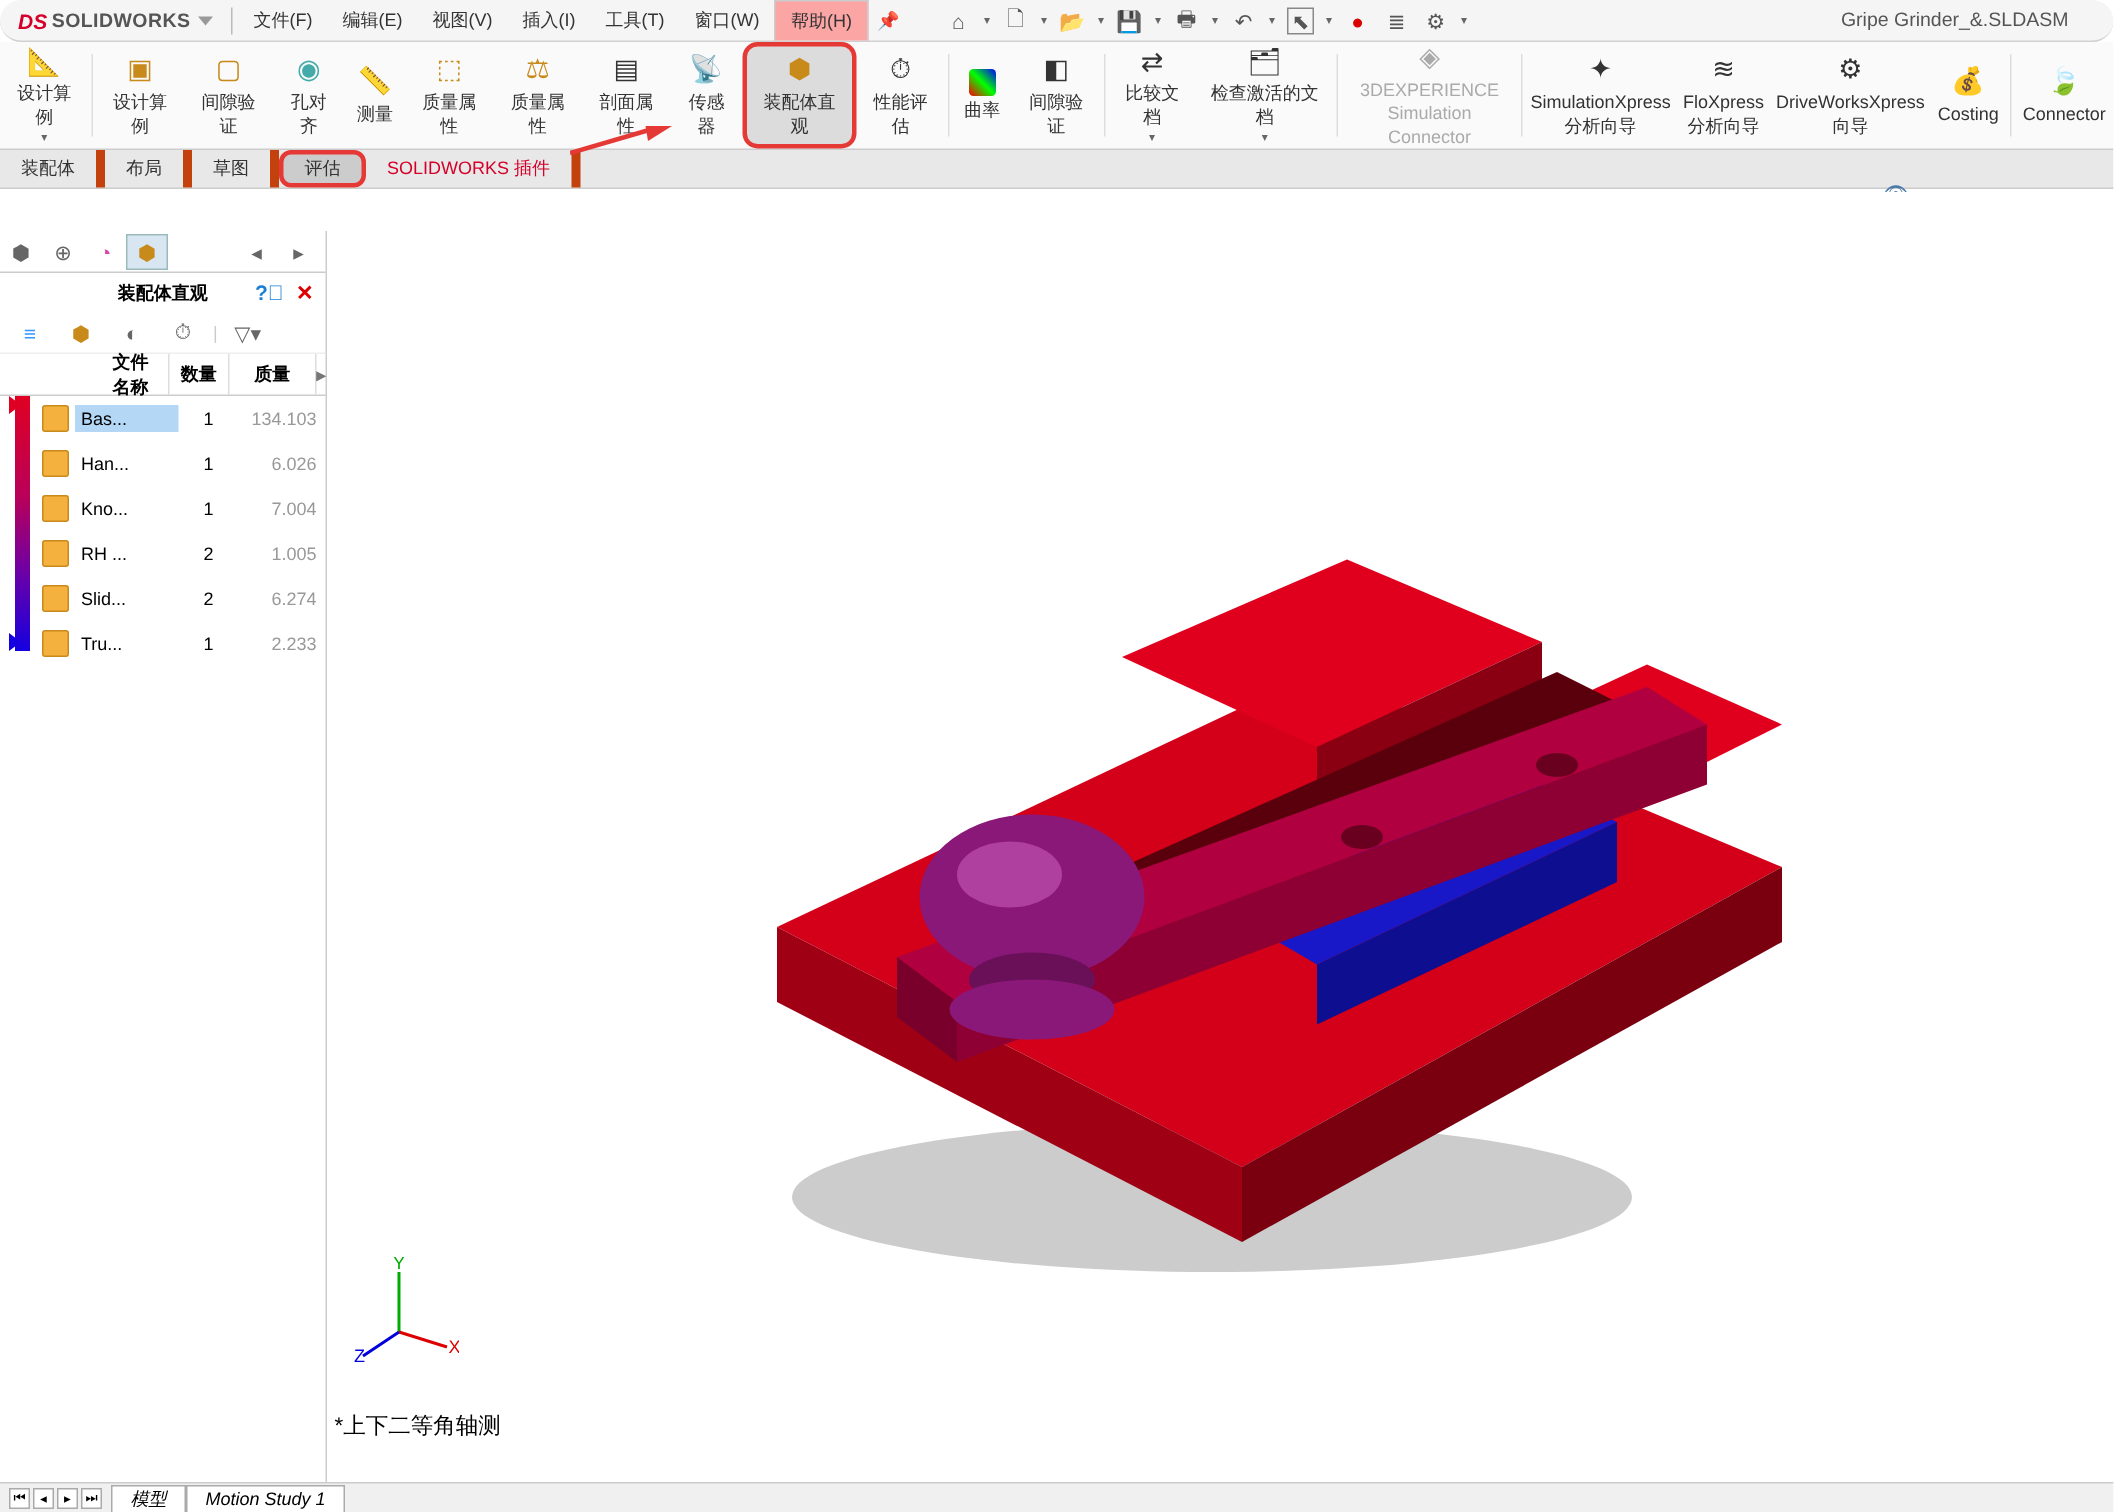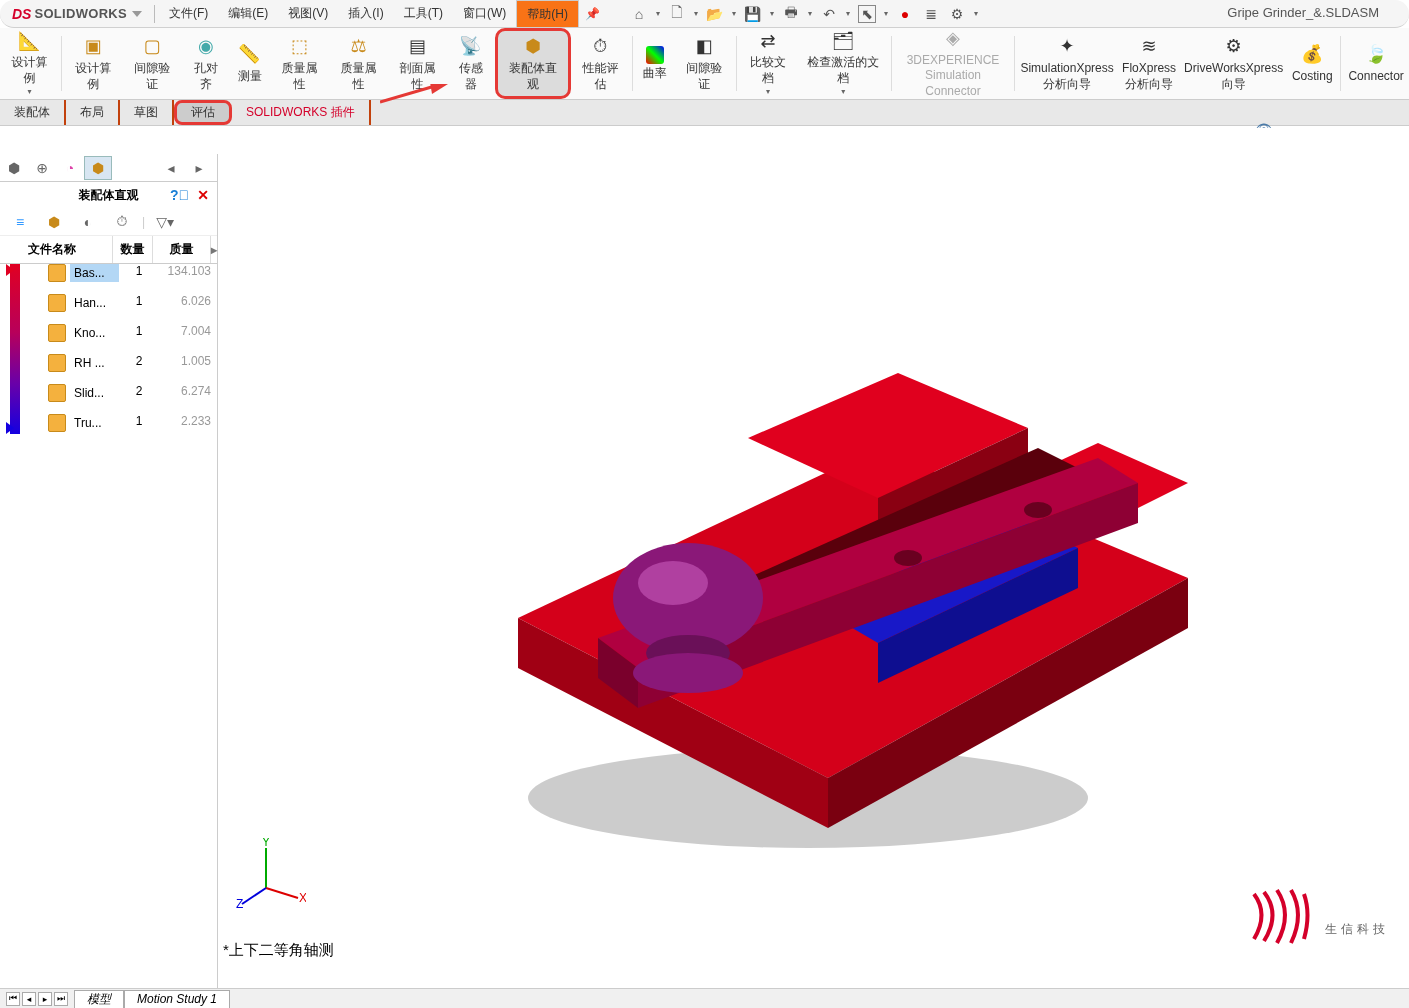--- a/index.html
+++ b/index.html
@@ -4,58 +4,58 @@
 <style>
 *{box-sizing:border-box;margin:0;padding:0;font-family:"Microsoft YaHei",Arial,sans-serif;font-size:12px;}
 body{background:#fff;width:1409px;height:1008px;overflow:hidden;position:relative;}
 .menubar{height:28px;background:#f5f5f5;border-bottom:1px solid #d0d0d0;display:flex;align-items:center;padding-left:4px;border-radius:14px;}
 .logo{display:flex;align-items:center;gap:3px;padding:0 8px;}
 .logo-ds{color:#d4002a;font-weight:bold;font-size:14px;font-style:italic;}
 .logo-sw{color:#555;font-weight:bold;font-size:13px;letter-spacing:0.3px;}
 .logo-tri{width:0;height:0;border-left:5px solid transparent;border-right:5px solid transparent;border-top:6px solid #999;margin-left:2px;}
 .menu-item{padding:0 10px;height:100%;display:flex;align-items:center;cursor:pointer;color:#333;}
 .menu-sep{width:1px;height:18px;background:#bbb;margin:0 4px;}
-.menu-active{background:#f97316;border:1px solid #ccc;border-bottom:none;}
+.menu-active{background:#fca5a5;border:1px solid #ccc;border-bottom:none;}
 .pin{color:#1a7fd6;margin-left:6px;}
 .qat{display:flex;align-items:center;gap:8px;margin-left:30px;}
 .qat-ico{width:18px;height:18px;display:flex;align-items:center;justify-content:center;color:#555;cursor:pointer;font-size:14px;}
 .qat-drop{font-size:8px;color:#666;}
 .title{position:absolute;right:30px;top:5px;font-size:13px;color:#555;}
 .ribbon{height:72px;border-bottom:1px solid #ccc;display:flex;align-items:stretch;background:#fafafa;}
 .rib-btn{display:flex;flex-direction:column;align-items:center;justify-content:center;padding:2px 8px;cursor:pointer;min-width:40px;text-align:center;line-height:1.3;color:#333;}
 .rib-btn.big{min-width:70px;}
 .rib-btn.gray{color:#aaa;}
 .rib-ico{width:24px;height:24px;display:flex;align-items:center;justify-content:center;font-size:18px;margin-bottom:2px;}
 .rib-sep{width:1px;background:#ddd;margin:8px 2px;}
 .rib-highlight{border:3px solid #e53935;border-radius:10px;background:#dcdcdc;}
 .arrow-red{position:absolute;left:380px;top:84px;pointer-events:none;}
 .tabs{height:26px;background:#e8e8e8;display:flex;align-items:stretch;border-bottom:1px solid #ccc;}
-.tab{padding:0 14px;display:flex;align-items:center;border-right:2px solid #c2410c;color:#333;cursor:pointer;}
+.tab{padding:0 14px;display:flex;align-items:center;border-right:6px solid #c2410c;color:#333;cursor:pointer;}
 .tab.sw{color:#d4002a;}
 .tab.active{background:#ccc;}
 .tab-hl{border:3px solid #e53935;border-radius:8px;}
 .heads-up{position:absolute;right:20px;top:126px;display:flex;gap:6px;align-items:center;}
 .hu-ico{width:22px;height:22px;display:flex;align-items:center;justify-content:center;color:#4a7aa8;cursor:pointer;font-size:14px;}
 .left-panel{position:absolute;left:0;top:154px;width:218px;bottom:20px;border-right:1px solid #ccc;background:#fff;display:flex;flex-direction:column;}
 .lp-tabs{height:28px;display:flex;border-bottom:1px solid #ccc;align-items:center;padding-right:4px;}
 .lp-tab{width:28px;height:24px;display:flex;align-items:center;justify-content:center;cursor:pointer;color:#666;font-size:14px;}
 .lp-tab.active{background:#d8e6f2;border:1px solid #9bb;}
 .lp-nav{margin-left:auto;display:flex;}
 .lp-title{height:26px;display:flex;align-items:center;padding:0 8px;justify-content:center;font-weight:bold;position:relative;}
 .lp-help{color:#1a7fd6;position:absolute;right:28px;font-size:14px;}
 .lp-close{color:#d00;position:absolute;right:8px;font-size:14px;font-weight:bold;cursor:pointer;}
 .lp-tools{height:28px;display:flex;align-items:center;gap:6px;padding:0 6px;border-bottom:1px solid #eee;}
-.lp-cols{height:28px;display:flex;align-items:center;border-bottom:1px solid #ccc;font-weight:bold;}
+.lp-cols{height:28px;display:flex;align-items:center;border-bottom:1px solid #ccc;font-weight:bold;padding-left:47px;}
 .lp-col{padding:0 6px;border-right:1px solid #ddd;height:100%;display:flex;align-items:center;justify-content:center;}
 .lp-col.name{flex:1;justify-content:flex-start;padding-left:28px;}
 .lp-col.qty{width:40px;}
 .lp-col.mass{width:58px;align-items:center;}
 .lp-arrow{margin-left:auto;color:#777;}
 .lp-list{flex:1;overflow:auto;position:relative;}
-.lp-row{height:30px;display:flex;align-items:flex-start;cursor:pointer;margin-left:20px;}
+.lp-row{height:30px;display:flex;align-items:center;cursor:pointer;}
 .lp-row.sel .cell-name{background:#b3d7f5;}
 .grad-bar{position:absolute;left:10px;top:0;width:10px;height:170px;background:linear-gradient(#e00022 0%,#b8005a 40%,#6a00a8 70%,#1400e0 100%);}
 .grad-tick-t{position:absolute;left:6px;top:0;width:0;height:0;border-top:6px solid transparent;border-bottom:6px solid transparent;border-left:8px solid #e00022;}
 .grad-tick-b{position:absolute;left:6px;top:158px;width:0;height:0;border-top:6px solid transparent;border-bottom:6px solid transparent;border-left:8px solid #1400e0;}
 .row-ico{width:18px;height:18px;margin:0 4px 0 28px;background:#f4b13e;border:1px solid #c88a1a;border-radius:2px;}
 .cell-name{flex:1;padding:2px 4px;}
 .cell-qty{width:40px;text-align:center;}
 .cell-mass{width:58px;text-align:right;color:#999;padding-right:6px;}
 .viewport{position:absolute;left:218px;top:128px;right:0;bottom:20px;background:#fff;overflow:hidden;}
 .triad{position:absolute;left:18px;bottom:80px;}
@@ -350,34 +350,20 @@
   </svg>
   <svg class="triad" width="70" height="70">
     <line x1="30" y1="50" x2="30" y2="10" stroke="#0a0" stroke-width="2"></line>
       <text x="26" y="8" fill="#0a0" font-size="10">Y</text>
     <line x1="30" y1="50" x2="62" y2="60" stroke="#d00" stroke-width="2"></line>
       <text x="63" y="64" fill="#d00" font-size="10">X</text>
     <line x1="30" y1="50" x2="6" y2="66" stroke="#00d" stroke-width="2"></line>
       <text x="0" y="70" fill="#00d" font-size="10">Z</text>
   </svg>
   <div class="view-label">*上下二等角轴测</div>
-  <div class="watermark">
-    <svg class="wm-logo" viewBox="0 0 64 64">
-      <g stroke="#d4002a" stroke-width="4" fill="none">
-        <path d="M5 10 Q20 30 5 55"></path>
-          <path d="M15 8 Q32 30 15 57"></path>
-        <path d="M28 6 Q44 30 28 59"></path>
-          <path d="M42 6 Q56 30 42 59"></path>
-        <path d="M55 10 Q62 30 55 55"></path>
-      </g>
-    </svg>
-    <div class="wm-text">
-      <span>生</span><span>信</span><span>科</span><span>技</span>
-    </div>
-  </div>
 </div>
 
 <div class="bottom-tabs">
   <div class="bt-nav">
     <span class="bt-btn">⏮</span>
     <span class="bt-btn">◂</span>
     <span class="bt-btn">▸</span>
     <span class="bt-btn">⏭</span>
   </div>
   <div class="bt-tab">模型</div>

